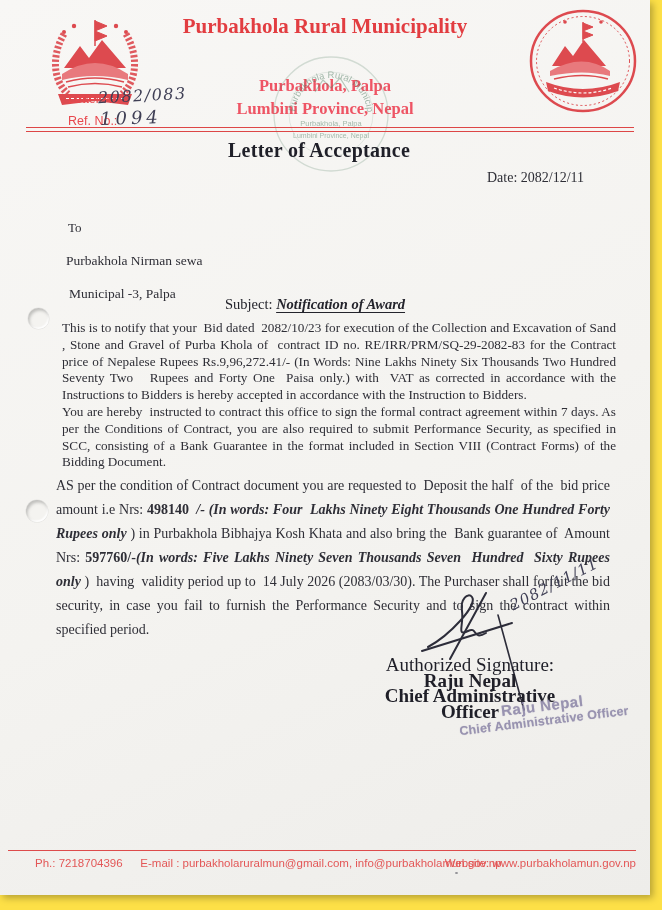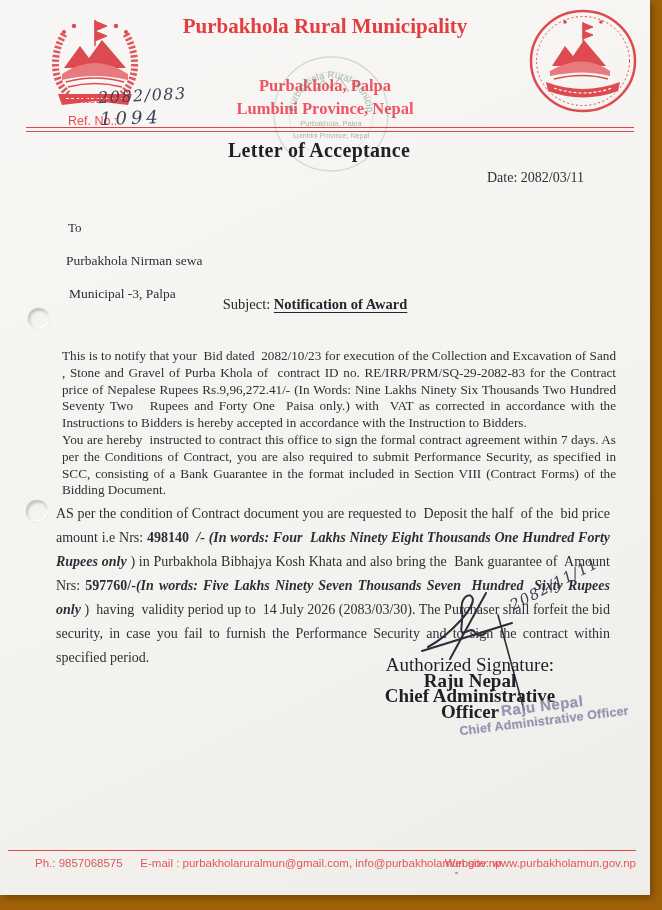--- a/index.html
+++ b/index.html
@@ -1,18 +1,18 @@
 <!DOCTYPE html>
 <html><head>
 <meta charset="utf-8">
 <style>
   html,body{margin:0;padding:0;}
   .scan{
     position:relative;width:662px;height:910px;overflow:hidden;
-    background:#a16207;
+    background:#fde047;
     font-family:"Liberation Serif",serif;
   }
   .paper{
     position:absolute;left:0;top:0;width:650px;height:895px;
     background:linear-gradient(155deg,#f8f7f5 0%,#f4f3f0 55%,#eeedea 100%);
     box-shadow:3px 3px 7px rgba(0,0,0,.28);
   }
   .abs{position:absolute;}
   .sans{font-family:"Liberation Sans",sans-serif;}
 
@@ -33,24 +33,24 @@
     border-top:1.4px solid #dd4646;border-bottom:1.4px solid #dd4646;}
 
   
   .letter-title{left:0;right:12px;top:139px;text-align:center;
     font-size:20px;font-weight:bold;color:#1f1f28;letter-spacing:.3px;}
   .date-line{left:487px;top:170px;font-size:14px;color:#2e2e36;}
   .to-label{left:68px;top:220px;font-size:13px;color:#2e2e36;}
   .recipient1{left:66px;top:253px;font-size:13.5px;color:#2e2e36;font-family:Liberation Serif, serif;}
   .recipient2{left:69px;top:286px;font-size:13.5px;color:#2e2e36;}
   .subject{left:0;right:20px;top:296px;text-align:center;font-size:14.5px;color:#24242c;}
-  .subject .val{font-weight:bold;
+  .subject .val{font-weight:bold;font-style:italic;
     text-decoration:underline;text-underline-offset:3px;}
 
-  .para{color:#2e2e36;text-align:justify;white-space:pre-wrap;margin-top:28px;}
+  .para{color:#2e2e36;text-align:justify;white-space:pre-wrap;}
   .para1{left:62px;width:554px;top:320px;font-size:13.2px;line-height:16.8px;}
   .para2{left:56px;width:554px;top:474px;font-size:14px;line-height:24px;}
   .b{font-weight:bold;}
   .bi{font-weight:bold;font-style:italic;}
 
   
   .hand-date{left:507px;top:598px;font-size:15px;letter-spacing:1px;
     transform:rotate(-27deg);transform-origin:0 0;}
   .sig-block{left:360px;width:220px;top:657px;text-align:center;
     font-size:19px;color:#1f1f28;line-height:15.5px;}
@@ -145,21 +145,21 @@
       <text x="88" y="86" text-anchor="middle" font-size="7" fill="#4e7a60" font-family="Liberation Sans, sans-serif" opacity=".9">Lumbini Province, Nepal</text>
     </svg>
 
     <div class="abs sans lref" style="left:32px;top:92px;">Letter No.:</div>
     <div class="abs hand letter-no-val">2082/083</div>
     <div class="abs sans lref" style="left:32px;top:114px;">Ref. No.:</div>
     <div class="abs hand ref-no-val">1094</div>
     <div class="abs double-rule"></div>
 
     <div class="abs letter-title">Letter of Acceptance</div>
-    <div class="abs date-line">Date: 2082/03/11</div>
+    <div class="abs date-line">Date: 2082/12/11</div>
     <div class="abs to-label">To</div>
     <div class="abs recipient1">Purbakhola Nirman sewa</div>
     <div class="abs recipient2">Municipal -3, Palpa</div>
 
     <div class="abs subject"><span>Subject: </span><span class="val">Notification of Award</span></div>
 
     <div class="abs para para1"><span>This is to notify that your  Bid dated  2082/10/23 for execution of the Collection and Excavation of Sand , Stone and Gravel of Purba Khola of  contract ID no. RE/IRR/PRM/SQ-29-2082-83 for the Contract price of Nepalese Rupees Rs.9,96,272.41/- (In Words: Nine Lakhs Ninety Six Thousands Two Hundred Seventy Two   Rupees and Forty One  Paisa only.) with  VAT as corrected in accordance with the Instructions to Bidders is hereby accepted in accordance with the Instruction to Bidders.</span><br><span>You are hereby  instructed to contract this office to sign the formal contract agreement within 7 days. As per the Conditions of Contract, you are also required to submit Performance Security, as specified in SCC, consisting of a Bank Guarantee in the format included in Section VIII (Contract Forms) of the Bidding Document.</span></div>
 
     <div class="abs para para2"><span>AS per the condition of Contract document you are requested to  Deposit the half  of the  bid price amount i.e Nrs: </span><span class="b">498140</span><span class="bi">  /- </span><span class="bi">(In words: Four  Lakhs Ninety Eight Thousands One Hundred Forty Rupees only</span><span> ) in Purbakhola Bibhajya Kosh Khata and also bring the  Bank guarantee of  Amount Nrs: </span><span class="b">597760/-</span><span class="bi">(In words: Five Lakhs Ninety Seven Thousands Seven  Hundred  Sixty Rupees only</span><span> )  having  validity period up to  14 July 2026 (2083/03/30). The Purchaser shall forfeit the bid security, in case you fail to furnish the Performance Security and to sign the contract within specified period.</span></div>
 
@@ -178,21 +178,21 @@
       <div class="bold-line">Raju Nepal</div>
       <div class="bold-line">Chief Administrative Officer</div>
     </div>
 
     <div class="abs cao-stamp">
       <div class="l1">Raju Nepal</div>
       <div class="l2">Chief Administrative Officer</div>
     </div>
 
     <div class="abs footer-rule"></div>
-    <div class="abs sans footer-ph">Ph.: 9857068575</div>
+    <div class="abs sans footer-ph">Ph.: 7218704396</div>
     <div class="abs sans footer-email">E-mail : purbakholaruralmun@gmail.com, info@purbakholamun.gov.np</div>
     <div class="abs sans footer-web">Website: www.purbakholamun.gov.np</div>
 
     <div class="abs hole hole1"></div>
     <div class="abs hole hole2"></div>
     <div class="abs speck speck1"></div>
     <div class="abs speck speck2"></div>
   </div>
 </div>
 

